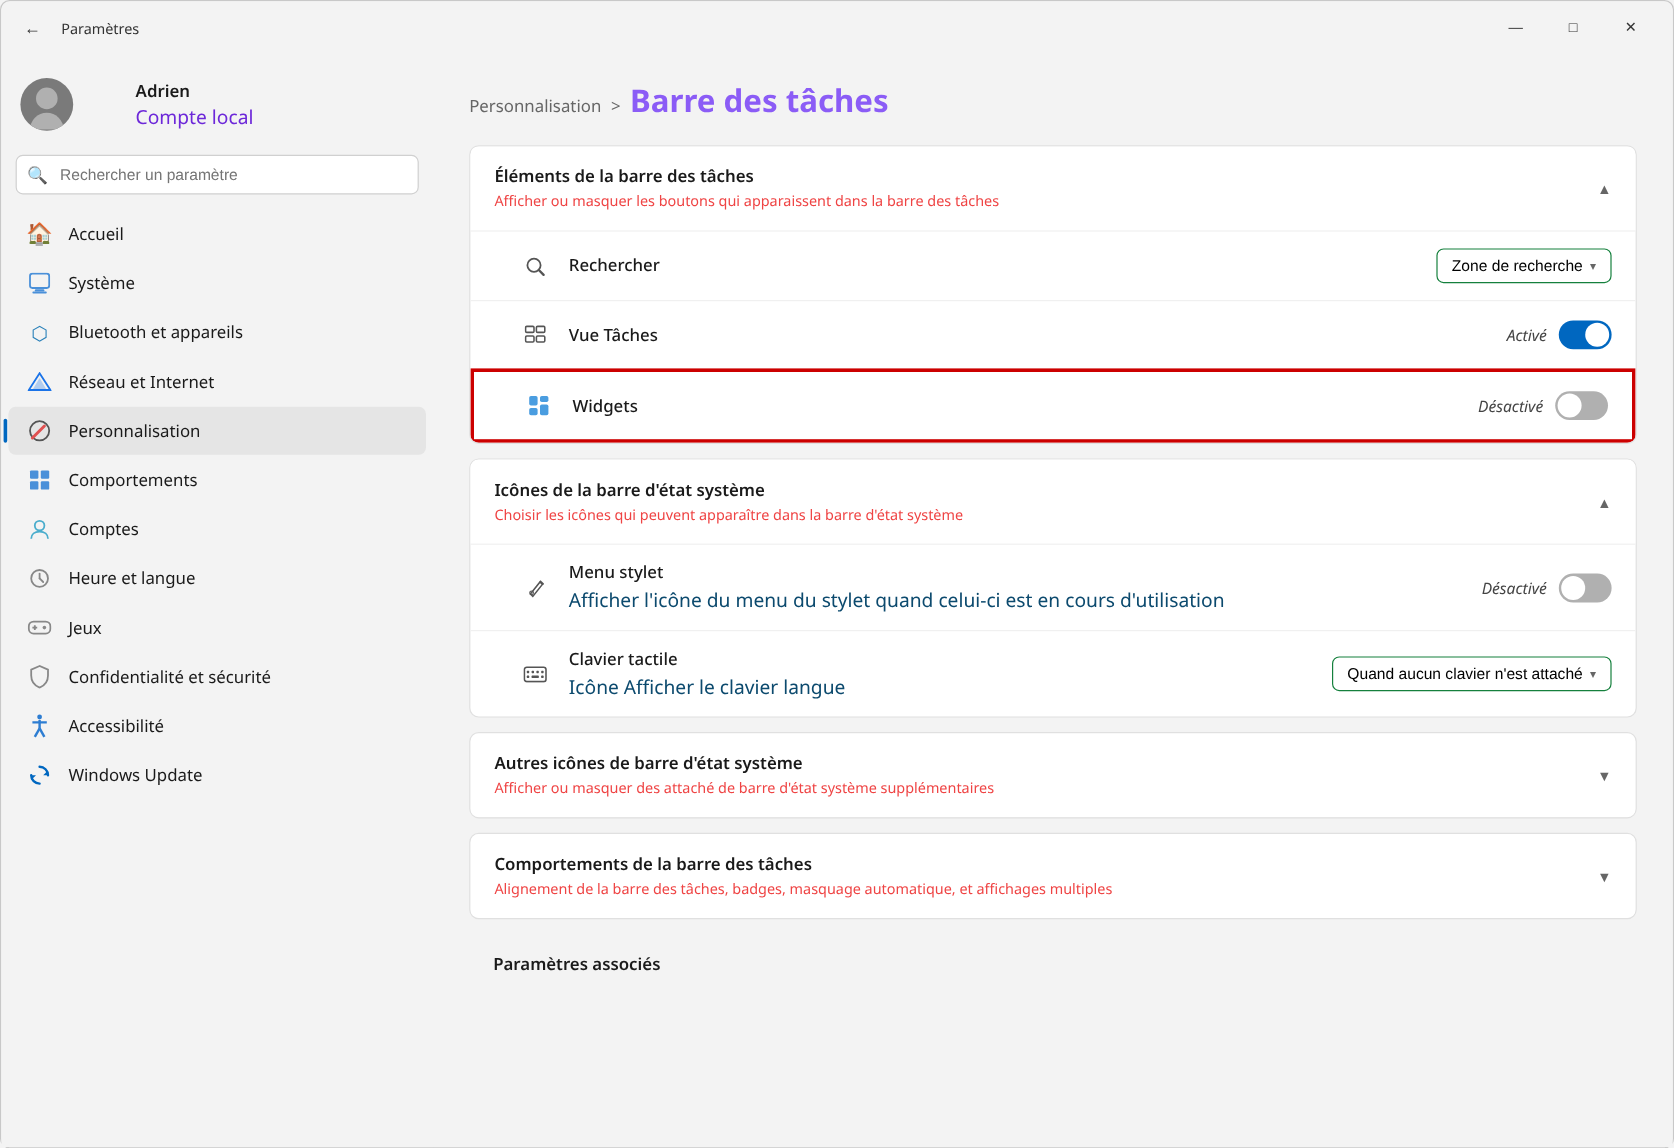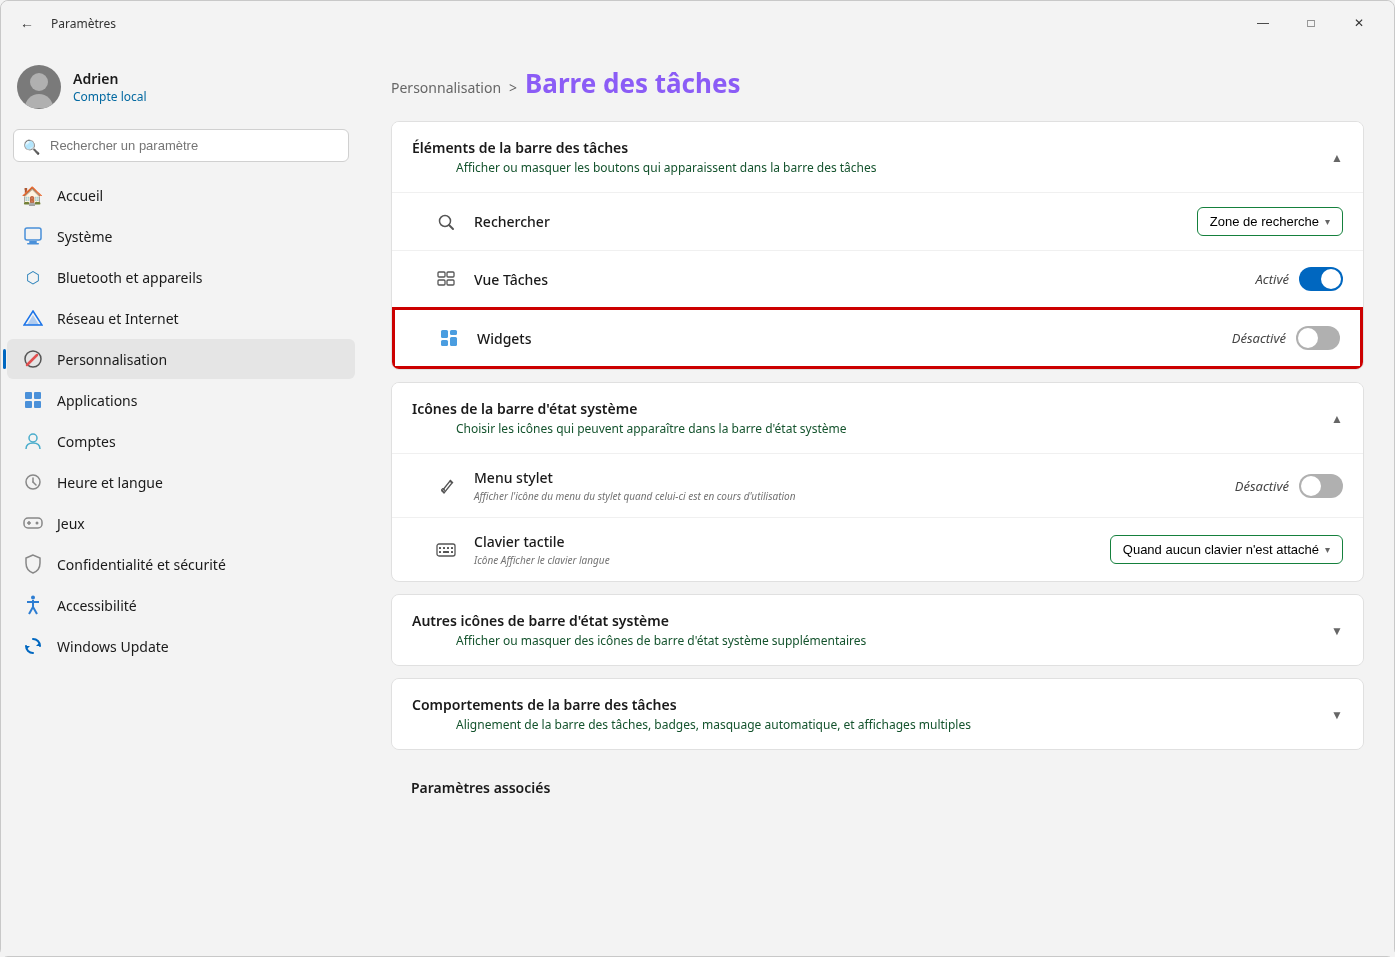--- a/index.html
+++ b/index.html
@@ -117,23 +117,23 @@
       background: #b0b0b0;
       margin-top: 8px;
     }
     .avatar-body {
       width: 28px;
       height: 14px;
       border-radius: 14px 14px 0 0;
       background: #b0b0b0;
       margin-top: 3px;
     }
-    .user-info { display: flex; flex-direction: column; }
+    .user-info { display: flex; flex-direction: column; margin-left: 40px; }
     .user-name { font-size: 14px; font-weight: 600; }
-    .user-type { font-size: 12px; color: #0369a1; }
+    .user-type { font-size: 16px; color: #6d28d9; }
 
     
     .search-box {
       margin: 4px 12px 12px 12px;
       position: relative;
     }
     .search-input {
       width: 100%;
       padding: 8px 12px 8px 36px;
       border-radius: 6px;
@@ -227,21 +227,21 @@
     .section-header {
       display: flex;
       justify-content: space-between;
       align-items: center;
       padding: 16px 20px;
       cursor: pointer;
       background: #fff;
     }
 
     .section-title { font-size: 14px; font-weight: 600; }
-    .section-subtitle { font-size: 12px; color: #14532d; margin-top: 2px; margin-left: 44px; }
+    .section-subtitle { font-size: 12px; color: #ef4444; margin-top: 2px; }
 
     .chevron { font-size: 12px; color: #666; }
 
     
     .setting-row {
       display: flex;
       align-items: center;
       padding: 14px 20px 14px 40px;
       border-top: 1px solid #f0f0f0;
     }
@@ -250,21 +250,21 @@
       height: 28px;
       display: flex;
       align-items: center;
       justify-content: center;
       margin-right: 14px;
       font-size: 18px;
       flex-shrink: 0;
     }
     .setting-row-content { flex: 1; }
     .setting-row-label { font-size: 14px; font-weight: 500; }
-    .setting-row-desc { font-size: 10px; color: #737373; margin-top: 2px; font-style: italic; }
+    .setting-row-desc { font-size: 16px; color: #0c4a6e; margin-top: 2px; }
     .setting-row-control {
       display: flex;
       align-items: center;
       gap: 10px;
       flex-shrink: 0;
     }
     .control-label { font-size: 13px; color: #444; font-style: italic; }
 
     
     .toggle {
@@ -402,21 +402,21 @@
         </div>
         <div class="nav-item">
           <span class="nav-icon">
             <svg width="18" height="18" viewBox="0 0 18 18">
                 <rect x="1" y="1" width="7" height="7" rx="1" fill="#4a90d9"></rect>
                 <rect x="10" y="1" width="7" height="7" rx="1" fill="#4a90d9"></rect>
                 <rect x="1" y="10" width="7" height="7" rx="1" fill="#4a90d9"></rect>
                 <rect x="10" y="10" width="7" height="7" rx="1" fill="#4a90d9"></rect>
               </svg>
           </span>
-          <span class="nav-label">Applications</span>
+          <span class="nav-label">Comportements</span>
         </div>
         <div class="nav-item">
           <span class="nav-icon">
             <svg width="18" height="18" viewBox="0 0 18 18">
                 <circle cx="9" cy="6" r="4" fill="none" stroke="#4aadcc" stroke-width="1.5"></circle>
                 <path d="M2 17c0-4 3-6 7-6s7 2 7 6" fill="none" stroke="#4aadcc" stroke-width="1.5"></path>
               </svg>
           </span>
           <span class="nav-label">Comptes</span>
         </div>
@@ -606,21 +606,21 @@
               <span class="dropdown-arrow">▾</span>
             </button>
           </div>
         </div>
       </div>
 
       <div class="settings-section">
         <div class="section-header">
           <div>
             <div class="section-title">Autres icônes de barre d'état système</div>
-            <div class="section-subtitle">Afficher ou masquer des icônes de barre d'état système supplémentaires</div>
+            <div class="section-subtitle">Afficher ou masquer des attaché de barre d'état système supplémentaires</div>
           </div>
           <span class="chevron">▼</span>
         </div>
       </div>
 
       <div class="settings-section">
         <div class="section-header">
           <div>
             <div class="section-title">Comportements de la barre des tâches</div>
             <div class="section-subtitle">Alignement de la barre des tâches, badges, masquage automatique, et affichages multiples</div>

